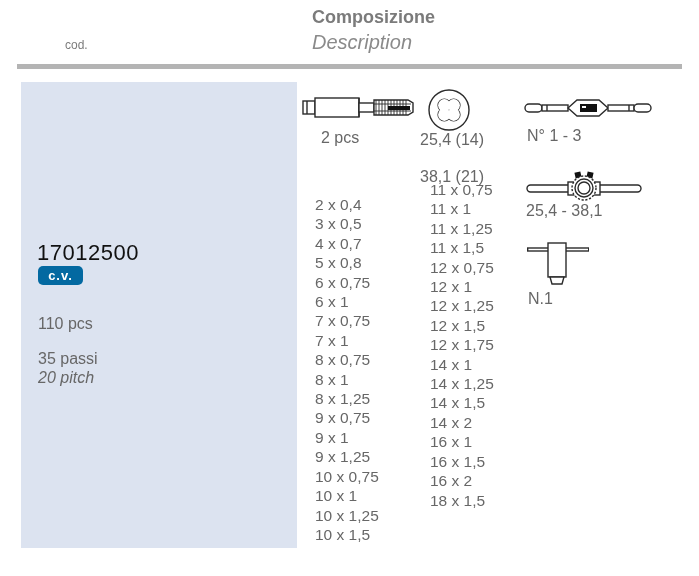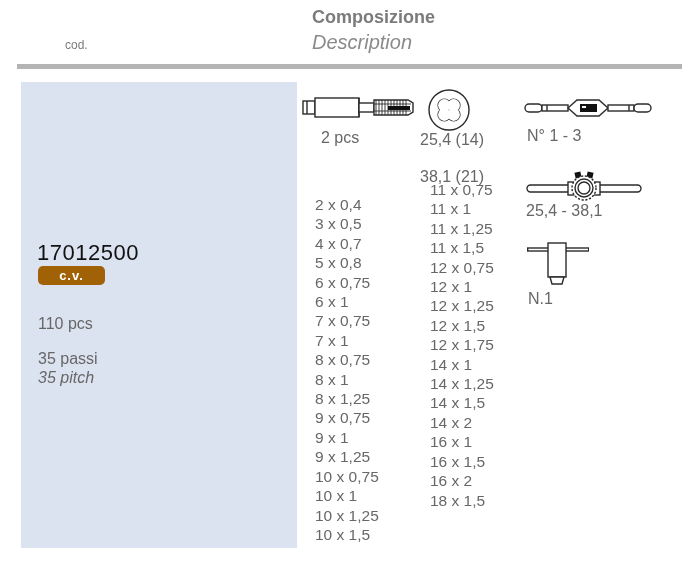--- a/index.html
+++ b/index.html
@@ -14,21 +14,21 @@
 
   
   .cod-label     { left:65px;  top:38px;  font-size:12px; font-weight:normal; color:#7b7b7b; }
   .comp-label    { left:312px; top:7px;   font-size:18px; font-weight:bold; color:#7b7b7b; }
   .desc-label    { left:312px; top:31px;  font-size:20px; font-style:italic; color:#8a8a8a; }
   .header-rule   { left:17px;  top:64px;  width:665px; height:5px; background:#b4b4b4; }
 
   
   .product-panel { left:21px;  top:82px;  width:276px; height:466px; background:#dce3f0; }
   .product-code  { left:37px;  top:240px; font-size:22px; font-weight:normal; color:#111111; letter-spacing:0.5px; }
-  .cv-badge      { left:38px;  top:266px; width:67px; height:19px; background:#a16207;
+  .cv-badge      { left:38px;  top:266px; width:45px; height:19px; background:#0369a1;
                    border-radius:5px; color:#ffffff; font-size:13px; font-weight:bold;
                    text-align:center; line-height:19px; letter-spacing:1px; }
   .pieces-count  { left:38px;  top:315px; font-size:16px; color:#676767; }
   .pitch-it      { left:38px;  top:350px; font-size:16px; color:#676767; }
   .pitch-en      { left:38px;  top:369px; font-size:16px; font-style:italic; color:#676767; }
 
   
   .tool-label    { font-size:16px; color:#676767; white-space:nowrap; }
   .tap-svg       { left:302px; top:92px; }
   .taps-label    { left:321px; top:129px; }
@@ -60,21 +60,21 @@
 <div class="abs cod-label">cod.</div>
 <div class="abs comp-label">Composizione</div>
 <div class="abs desc-label">Description</div>
 <div class="abs header-rule"></div>
 
 <div class="abs product-panel"></div>
 <div class="abs product-code">17012500</div>
 <div class="abs cv-badge">c.v.</div>
 <div class="abs pieces-count">110 pcs</div>
 <div class="abs pitch-it">35 passi</div>
-<div class="abs pitch-en">35 pitch</div>
+<div class="abs pitch-en">20 pitch</div>
 
 <div class="abs tap-svg">
   <svg width="113" height="30" viewBox="0 0 113 30">
     <rect class="lnw" x="1" y="9" width="12" height="13"></rect>
     <line class="ln" x1="5" y1="9" x2="5" y2="22"></line>
     <rect class="lnw" x="13" y="6" width="44" height="19"></rect>
     <line class="ln" x1="57" y1="6" x2="57" y2="25"></line>
     <rect class="lnw" x="57" y="11" width="15" height="9"></rect>
     <polygon class="lnw" points="72,8 106,8 111,11 111,20 106,23 72,23"></polygon>
     <g class="thin">

